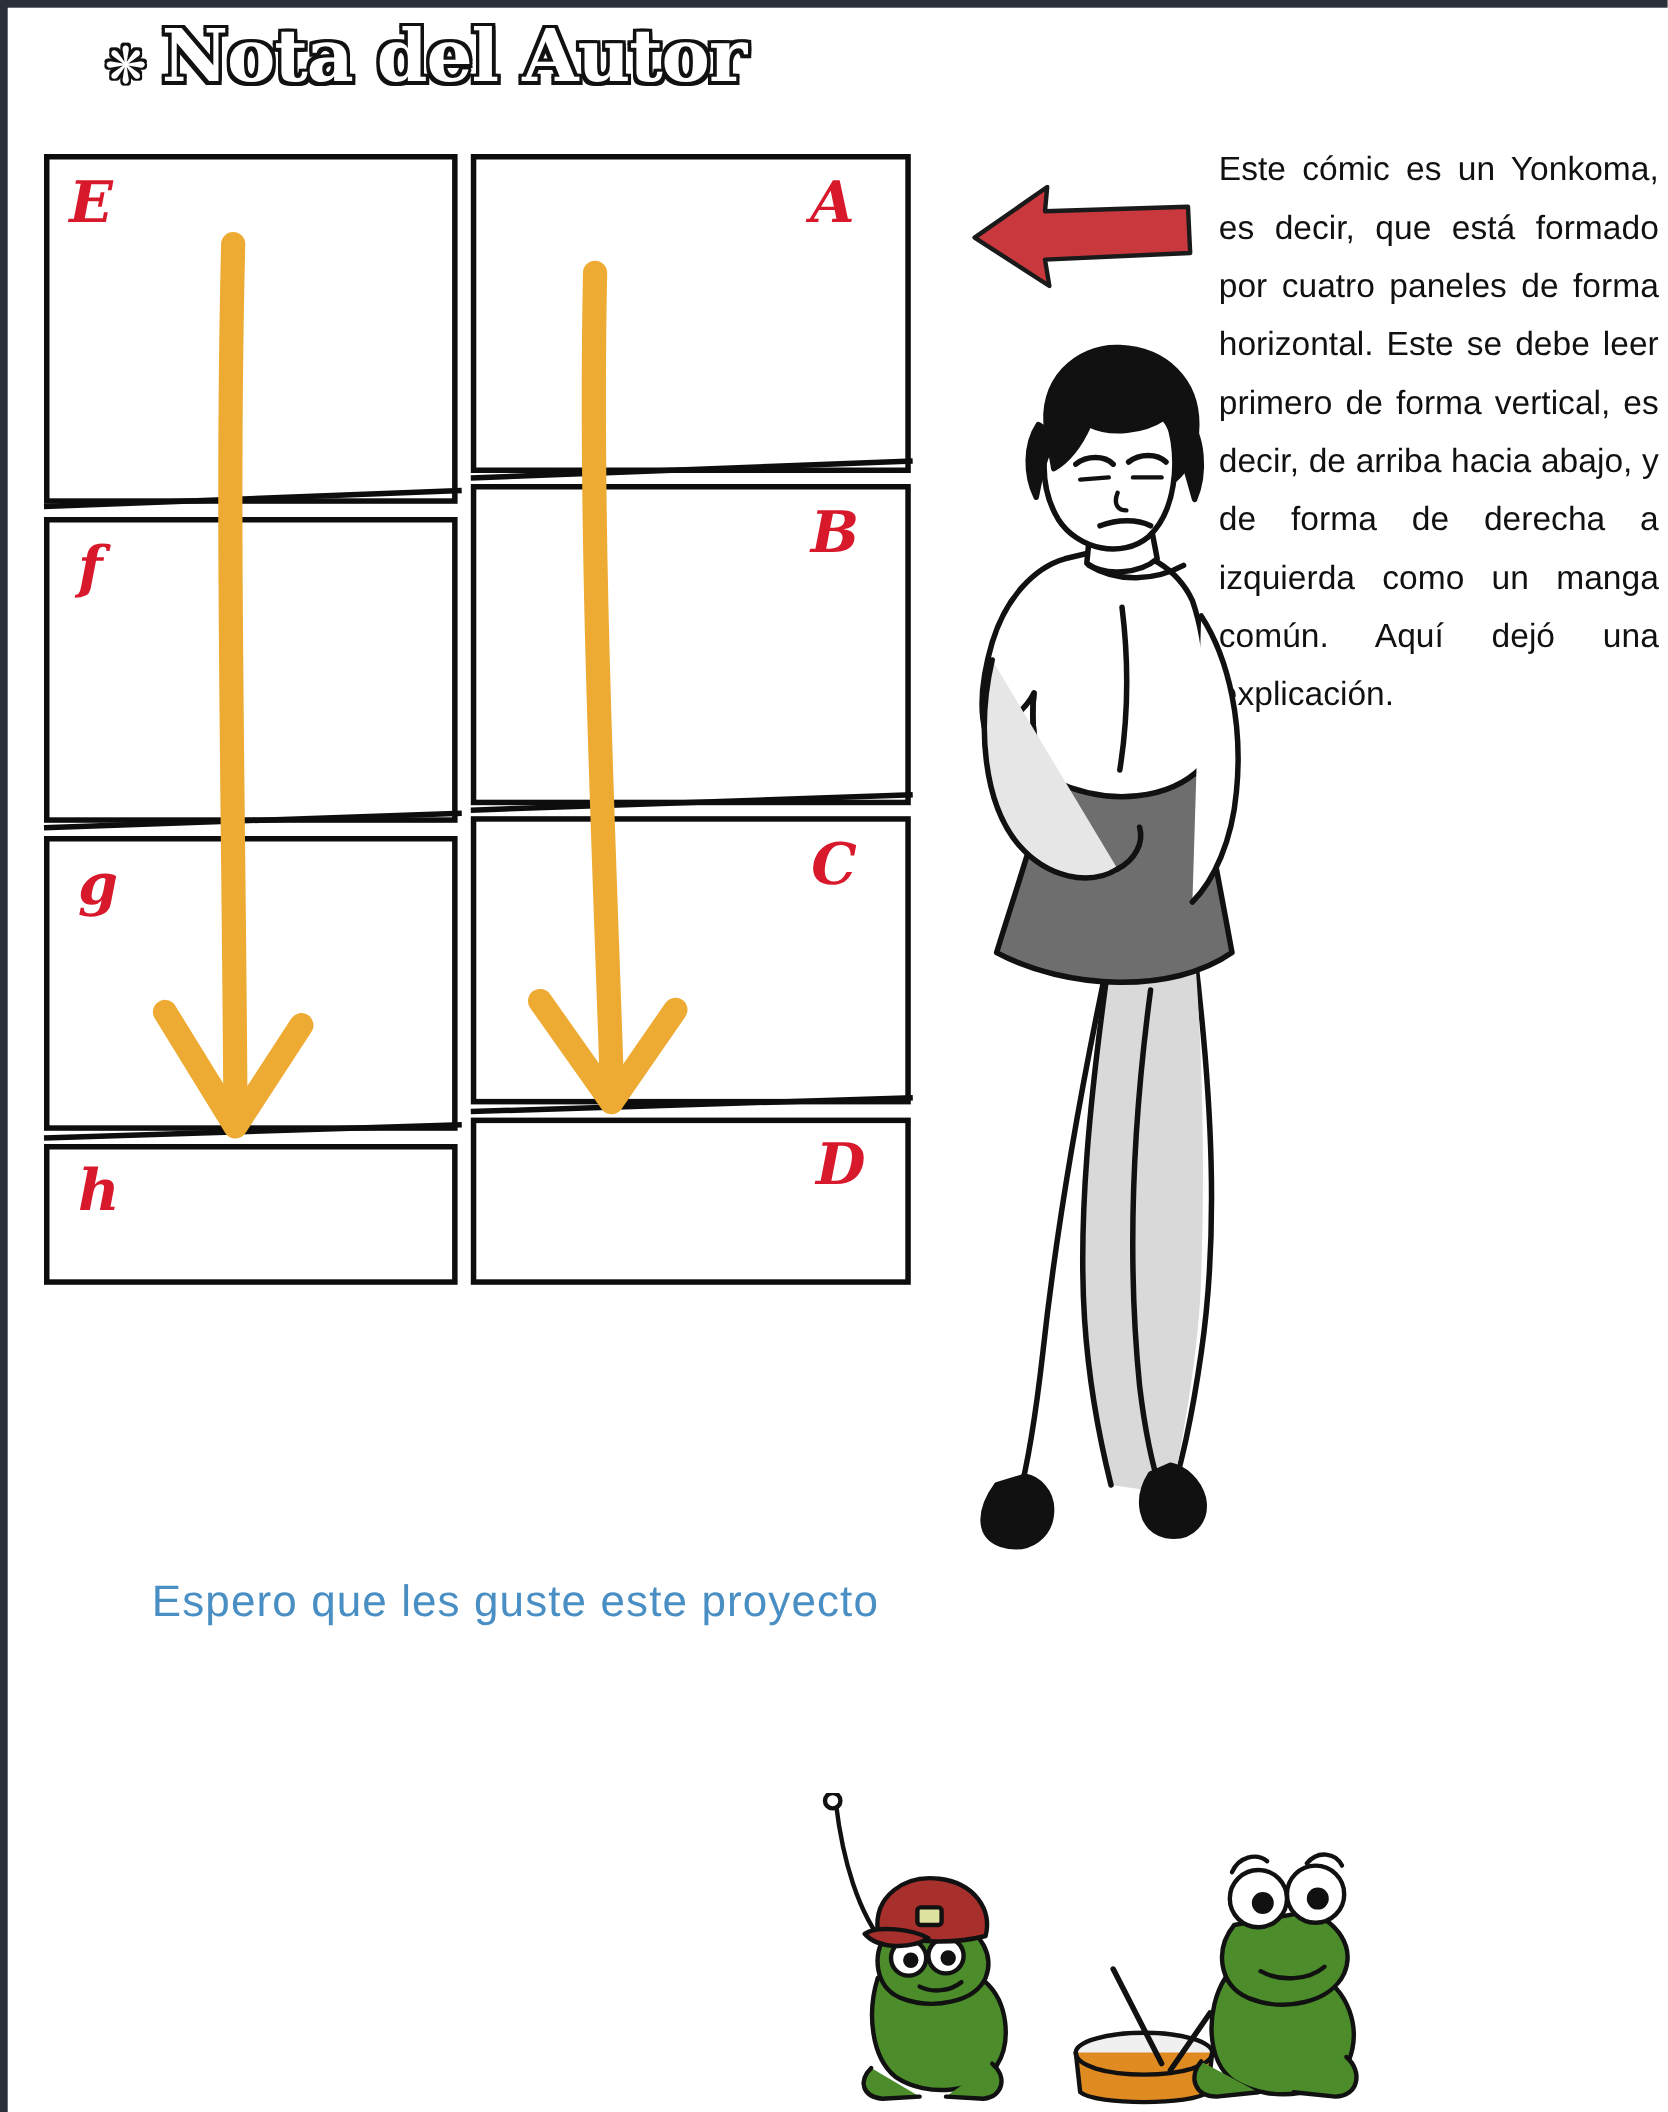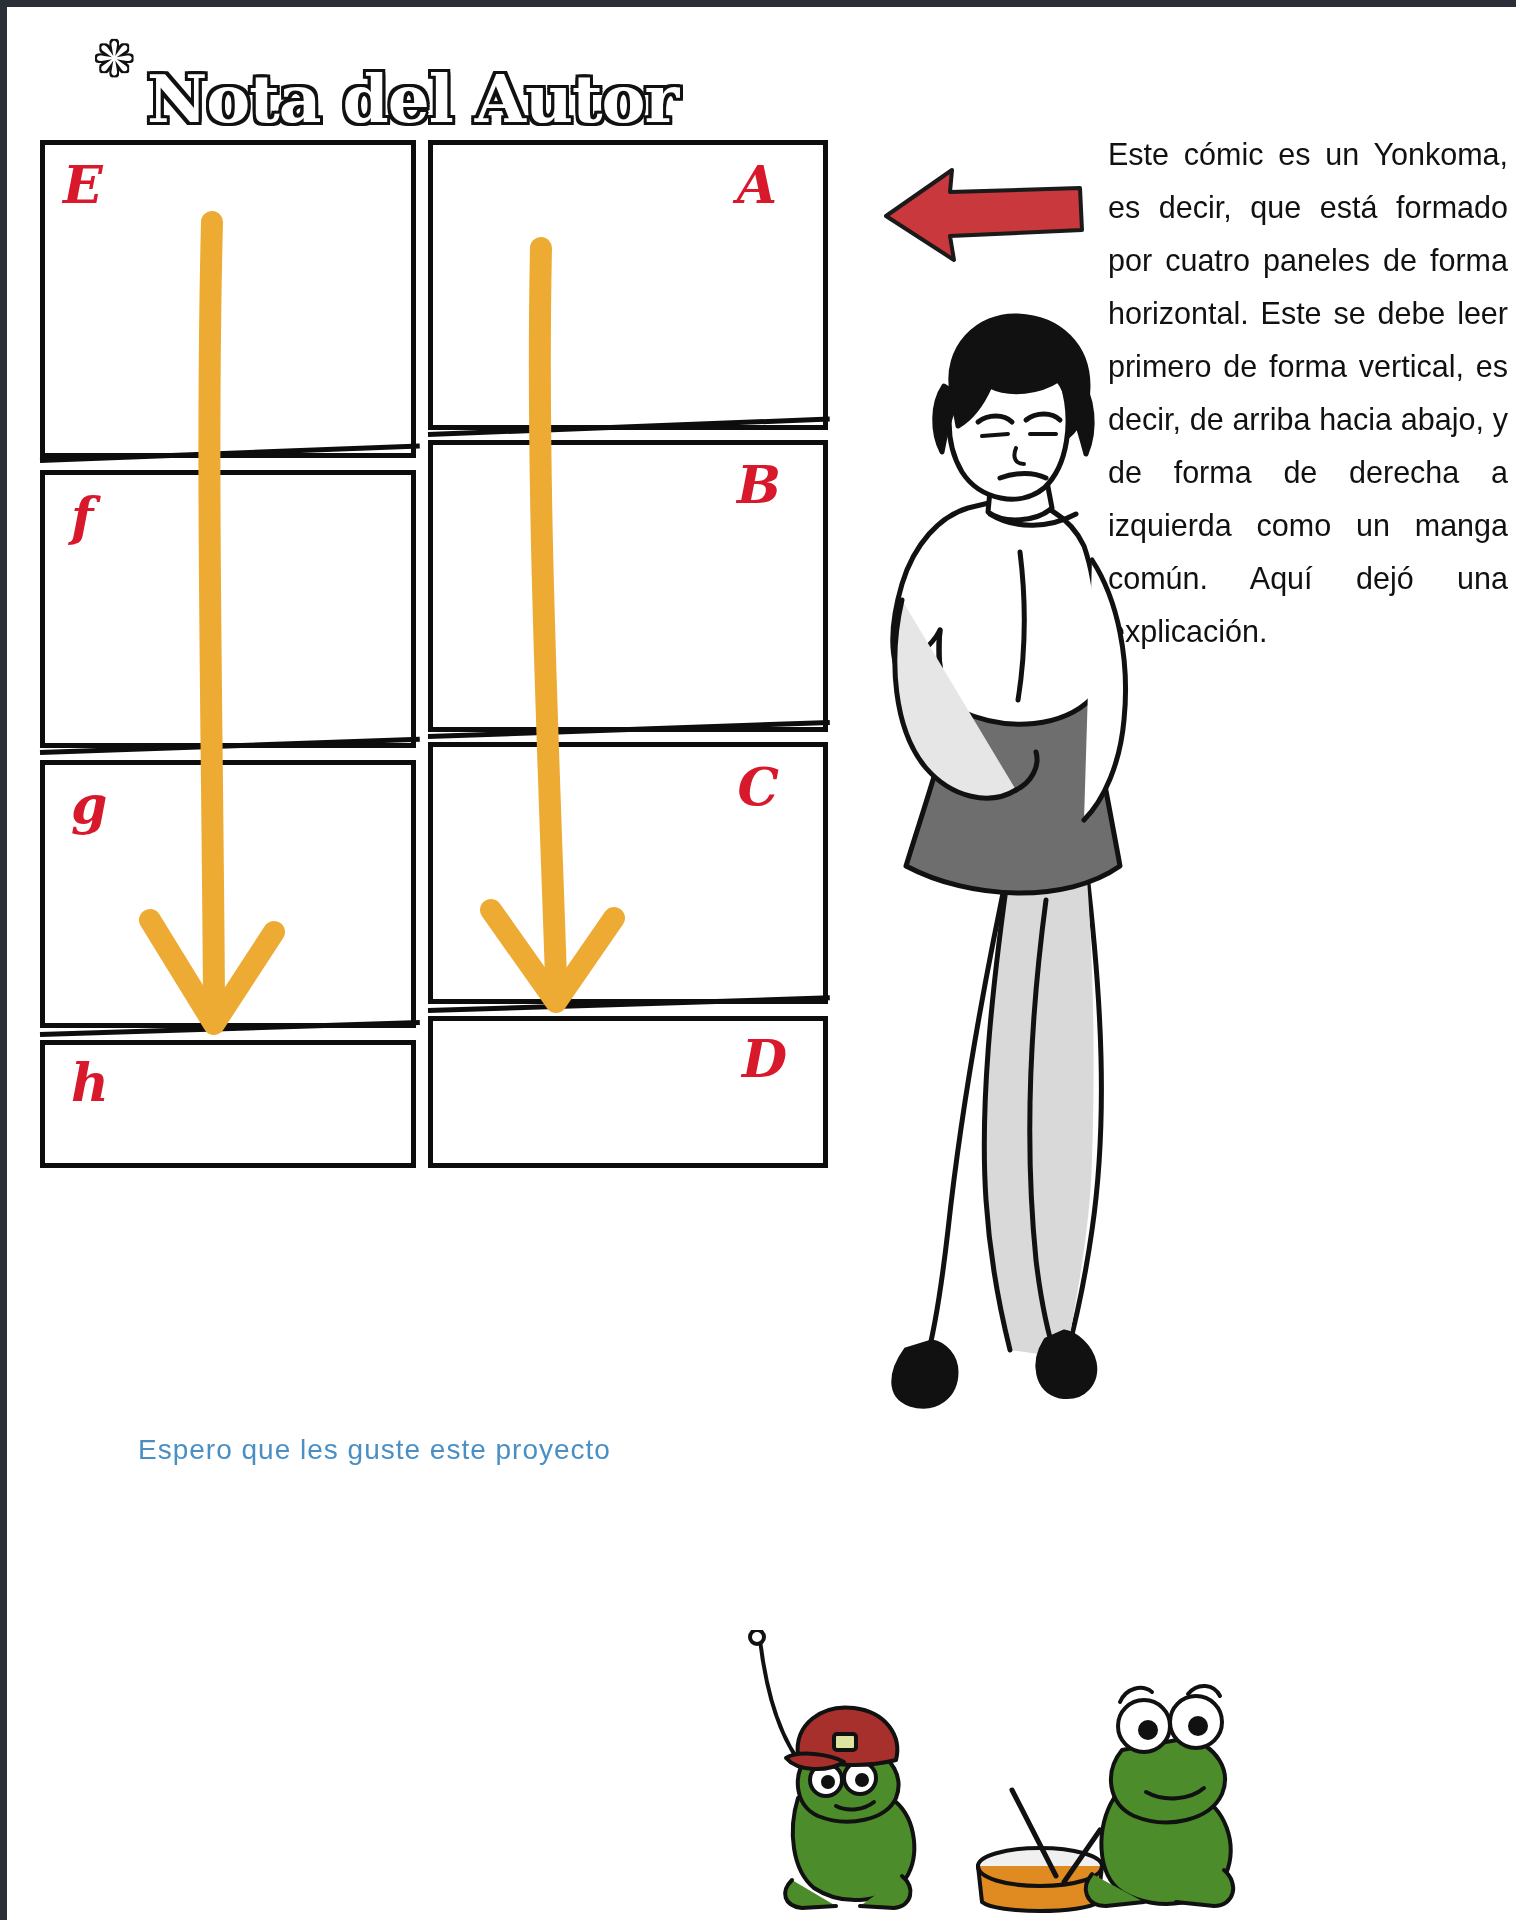--- a/index.html
+++ b/index.html
@@ -50,21 +50,20 @@
     font-weight: bold;
     letter-spacing: -1px;
     color: #ffffff;
     -webkit-text-stroke: 4px #111111;
     paint-order: stroke fill;
     text-shadow:
       -3px -3px 0 #111, 3px -3px 0 #111, -3px 3px 0 #111, 3px 3px 0 #111,
       0 -3px 0 #111, 0 3px 0 #111, -3px 0 0 #111, 3px 0 0 #111;
     white-space: nowrap;
     line-height: 1;
-    margin-top: 48px;
   }
   .title-asterisk {
     position: absolute;
     left: 0px;
     top: 14px;
     font-family: "DejaVu Serif", serif;
     font-size: 46px;
     color: #ffffff;
     text-shadow:
       -2px -2px 0 #111, 2px -2px 0 #111, -2px 2px 0 #111, 2px 2px 0 #111,
@@ -139,21 +138,21 @@
     width: 460px;
     height: 1130px;
   }
 
   
   .tagline {
     position: absolute;
     left: 138px;
     top: 1434px;
     font-family: "Liberation Sans", sans-serif;
-    font-size: 28px;
+    font-size: 40px;
     color: #4a8fc4;
     letter-spacing: 1px;
     white-space: nowrap;
   }
 
   
   .frogs {
     position: absolute;
     left: 740px;
     top: 1630px;

